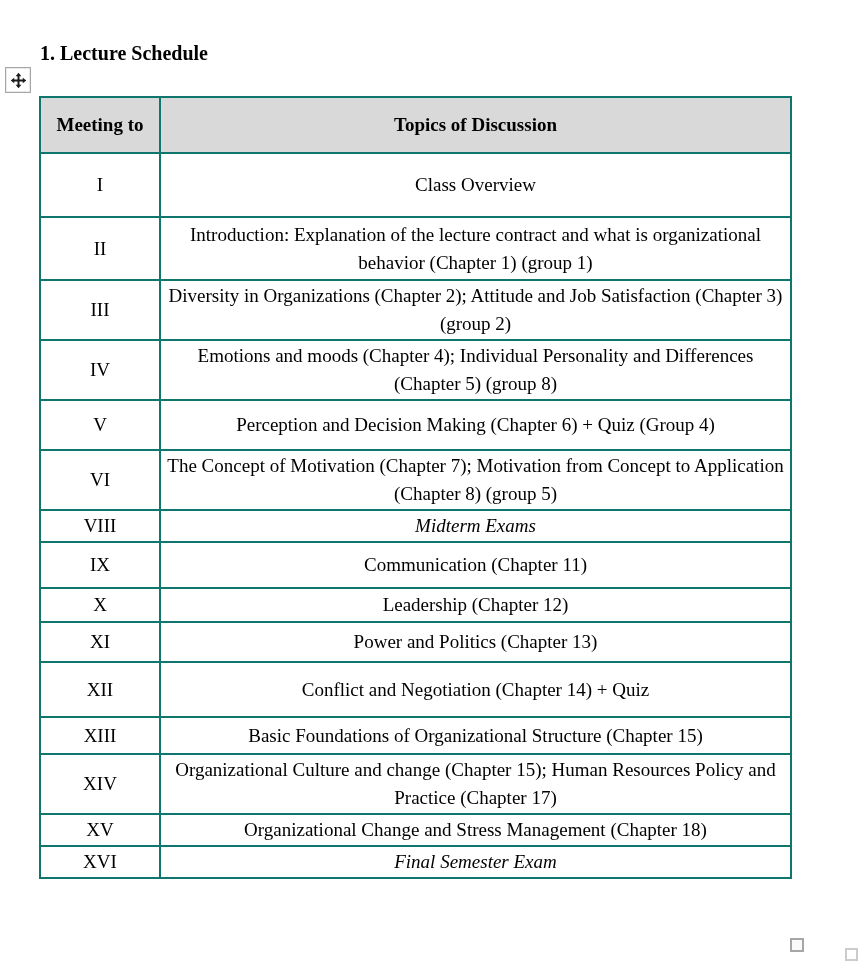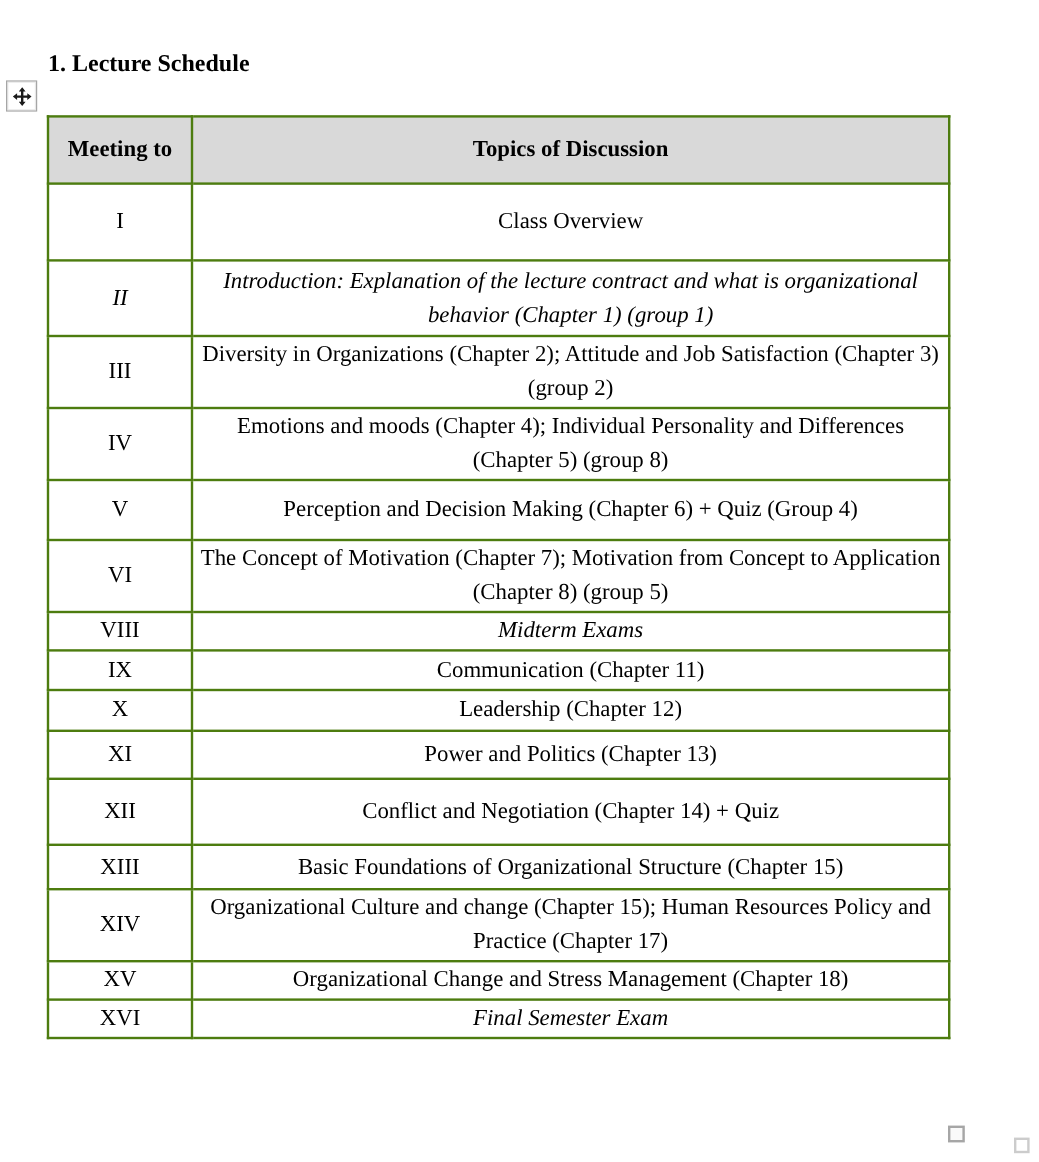--- a/index.html
+++ b/index.html
@@ -42,21 +42,21 @@
   table.schedule {
     position: absolute;
     left: 39px;
     top: 96px;
     width: 753px;
     border-collapse: collapse;
     table-layout: fixed;
   }
   table.schedule col.c1 { width: 120px; }
   table.schedule th, table.schedule td {
-    border: 2px solid #4d7c0f;
+    border: 2px solid #0f766e;
     text-align: center;
     vertical-align: middle;
   }
   table.schedule th {
     background: #d9d9d9;
     font-weight: bold;
     font-size: 19px;
     height: 52px;
   }
   td.meeting-cell {
@@ -115,21 +115,21 @@
       <tr>
         <th>Meeting to</th>
         <th>Topics of Discussion</th>
       </tr>
     </thead>
     <tbody id="schedule-body">
         <tr style="height: 64px;">
           <td class="meeting-cell">I</td>
           <td class="topic-cell">Class Overview</td>
         </tr>
-        <tr style="height: 63px; font-style: italic;">
+        <tr style="height: 63px;">
           <td class="meeting-cell">II</td>
           <td class="topic-cell">Introduction: Explanation of the lecture contract and what is organizational behavior (Chapter 1)  (group 1)</td>
         </tr>
         <tr style="height: 52px;">
           <td class="meeting-cell">III</td>
           <td class="topic-cell">Diversity in Organizations (Chapter 2); Attitude and Job Satisfaction (Chapter 3) (group 2)</td>
         </tr>
         <tr style="height: 52px;">
           <td class="meeting-cell">IV</td>
           <td class="topic-cell">Emotions and moods (Chapter 4); Individual Personality and Differences (Chapter 5) (group 8)</td>
@@ -139,21 +139,21 @@
           <td class="topic-cell">Perception and Decision Making (Chapter 6) + Quiz (Group 4)</td>
         </tr>
         <tr style="height: 54px;">
           <td class="meeting-cell">VI</td>
           <td class="topic-cell">The Concept of Motivation (Chapter 7); Motivation from Concept to Application (Chapter 8) (group 5)</td>
         </tr>
         <tr style="height: 22px;">
           <td class="meeting-cell">VIII</td>
           <td class="topic-cell italic">Midterm Exams</td>
         </tr>
-        <tr style="height: 33px;">
+        <tr style="height: 46px;">
           <td class="meeting-cell">IX</td>
           <td class="topic-cell">Communication (Chapter 11)</td>
         </tr>
         <tr style="height: 34px;">
           <td class="meeting-cell">X</td>
           <td class="topic-cell">Leadership (Chapter 12)</td>
         </tr>
         <tr style="height: 40px;">
           <td class="meeting-cell">XI</td>
           <td class="topic-cell">Power and Politics (Chapter 13)</td>

